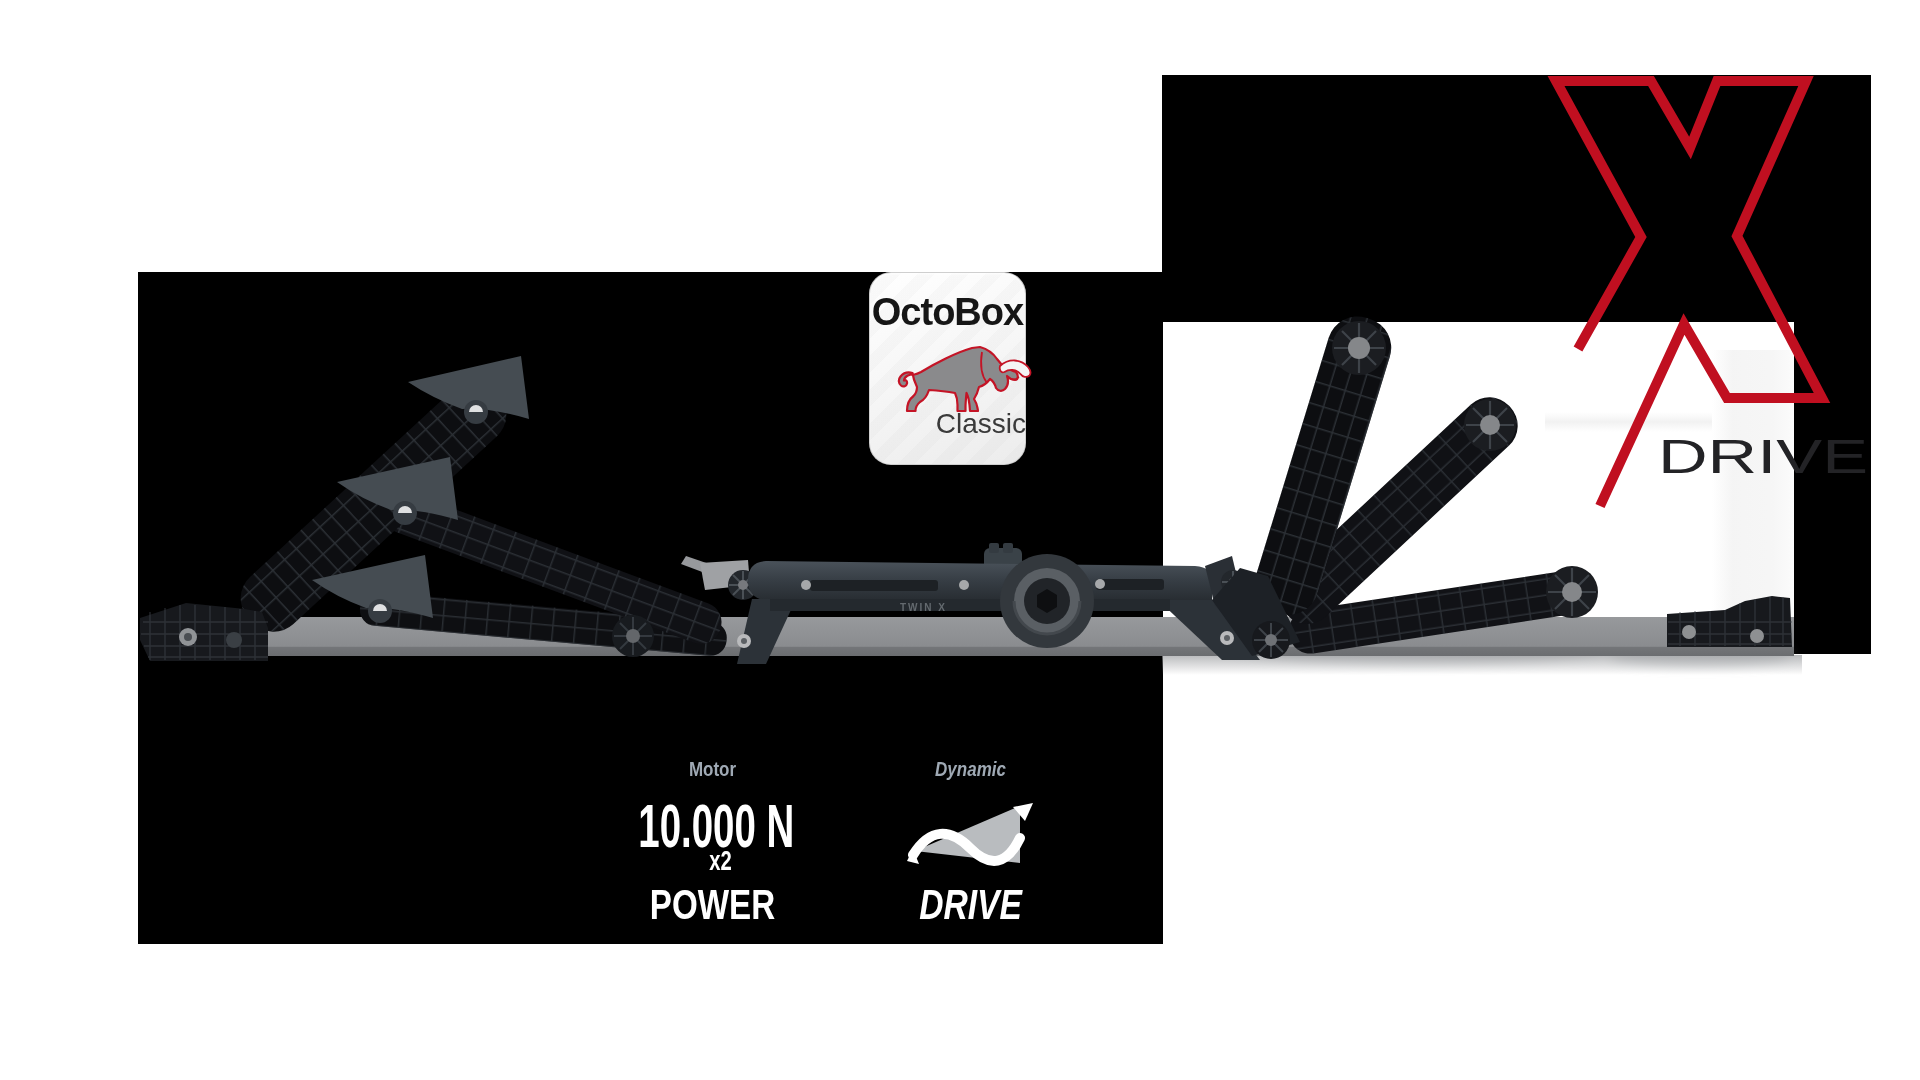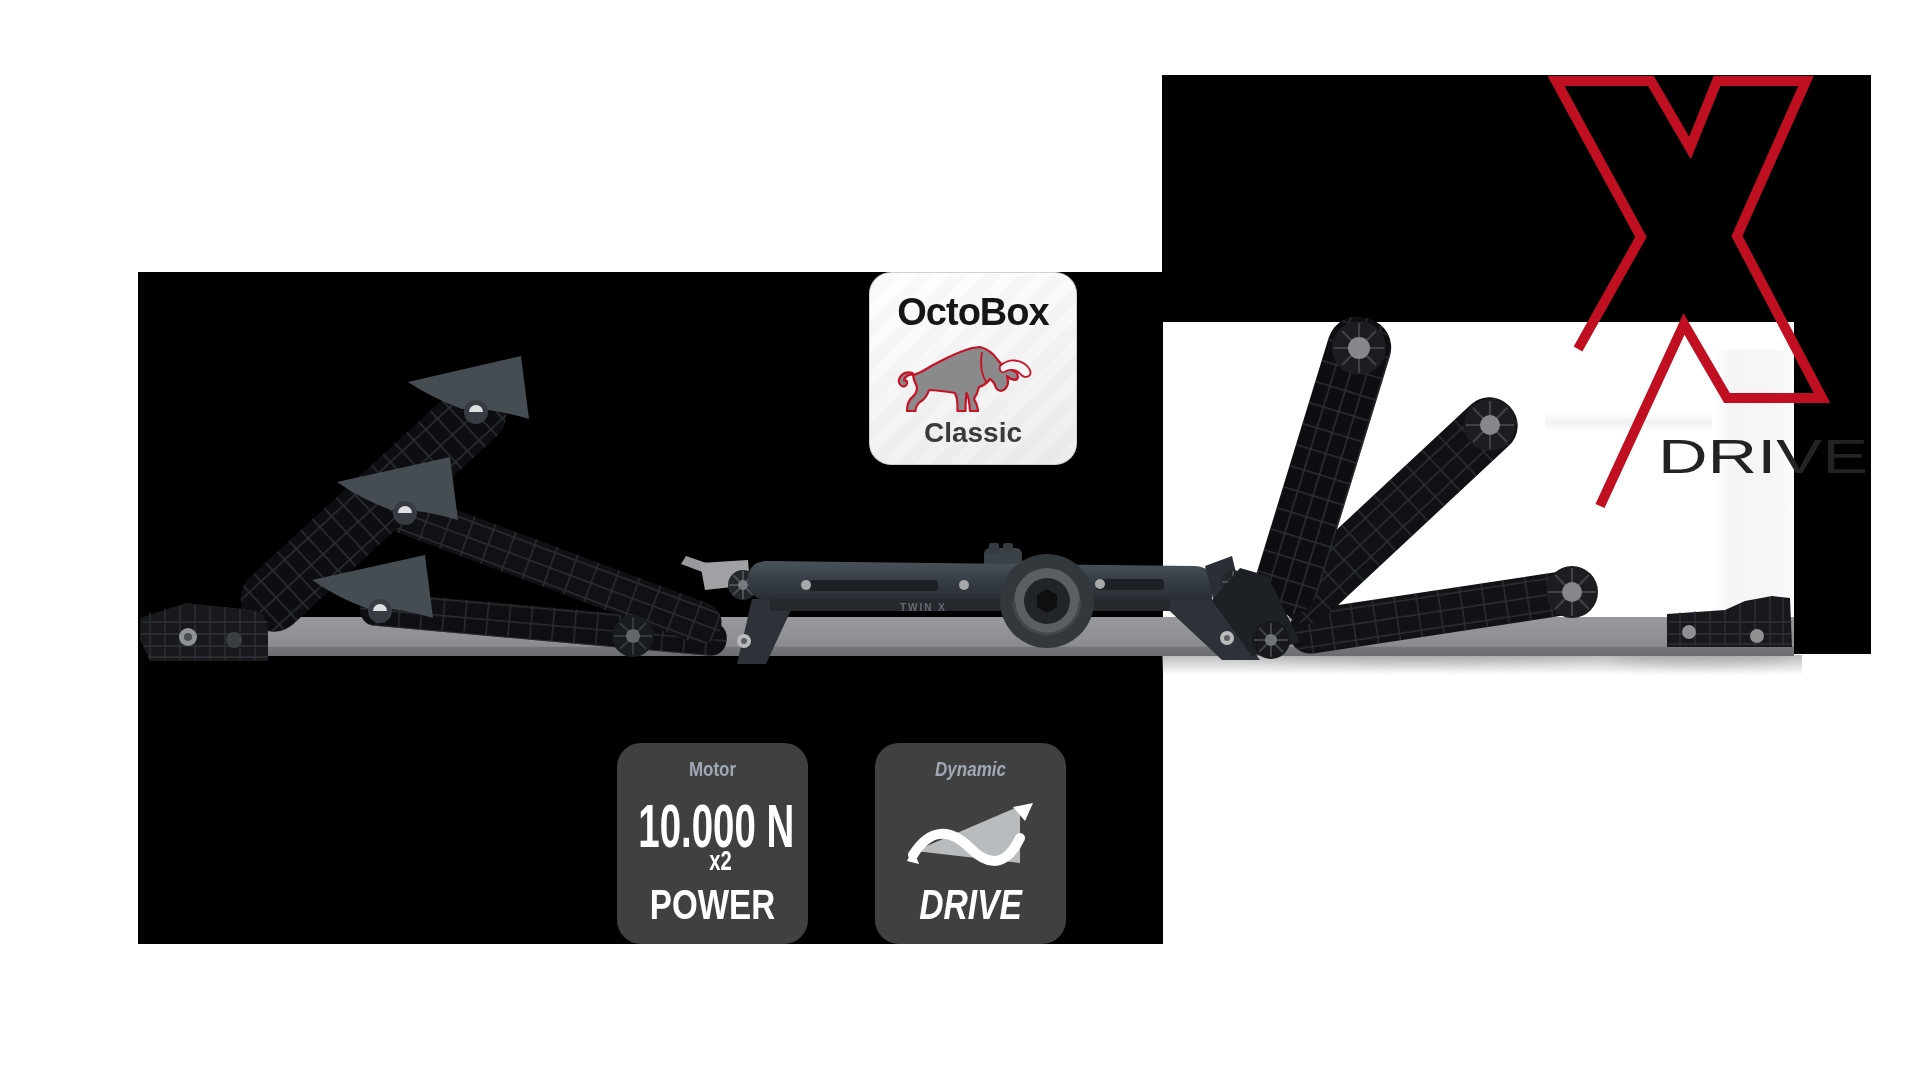--- a/index.html
+++ b/index.html
@@ -3,27 +3,27 @@
 <meta charset="utf-8">
 <style>
 html,body{margin:0;padding:0;background:#fff;}
 #page{position:relative;width:1920px;height:1080px;background:#ffffff;overflow:hidden;font-family:"Liberation Sans",sans-serif;}
 .blk{position:absolute;background:#000;}
 #rectA{left:138px;top:272px;width:1025px;height:672px;}
 #rectB{left:1162px;top:75px;width:709px;height:247px;}
 #rectBcol{left:1794px;top:322px;width:77px;height:332px;}
 #scene{position:absolute;left:0;top:0;}
 
-#badge{position:absolute;left:869px;top:272px;width:208px;height:193px;border-radius:22px;
+#badge{position:absolute;left:869px;top:272px;width:157px;height:193px;border-radius:22px;
 background:repeating-linear-gradient(135deg, rgba(255,255,255,0) 0 12px, rgba(160,160,160,0.05) 12px 24px),linear-gradient(160deg,#ffffff 0%,#f7f7f7 45%,#ececec 100%);
 box-shadow:inset 0 0 0 1px #cfcfcf, inset 0 2px 3px #ffffff;}
 #badge .ob{position:absolute;top:19px;left:0;width:100%;text-align:center;font-weight:bold;font-size:38px;letter-spacing:-1px;color:#161616;}
-#badge .cl{position:absolute;top:145px;left:0;width:100%;text-align:center;font-weight:bold;font-size:28px;color:#3a3a3a;}
-
-.bb{position:absolute;width:191px;height:201px;border-radius:24px;background:#404040;color:#fff;text-align:center;}
+#badge .cl{position:absolute;top:136px;left:0;width:100%;text-align:right;font-weight:normal;font-size:28px;color:#3a3a3a;}
+
+.bb{position:absolute;width:191px;height:201px;border-radius:24px;background:#000000;color:#fff;text-align:center;}
 #b1{left:617px;top:743px;}
 #b2{left:875px;top:743px;font-style:italic;}
 .bb .t{position:absolute;top:15px;width:100%;font-size:20px;font-weight:bold;color:#9fa9b4;transform:scaleX(0.85);transform-origin:50% 0;}
 #b1 .n{position:absolute;top:47px;left:-15px;width:100%;font-size:62px;font-weight:bold;white-space:nowrap;transform:scaleX(0.62);transform-origin:50% 0;}
 #b1 .x2{position:absolute;top:103px;left:8px;width:100%;font-size:27px;font-weight:bold;transform:scaleX(0.75);transform-origin:50% 0;}
 #b1 .pw{position:absolute;top:138px;width:100%;font-size:42px;font-weight:bold;transform:scaleX(0.79);transform-origin:50% 0;}
 #b2 .dr{position:absolute;top:138px;width:100%;font-size:42px;font-weight:bold;transform:scaleX(0.80);transform-origin:50% 0;}
 </style>
 </head>
 <body>

